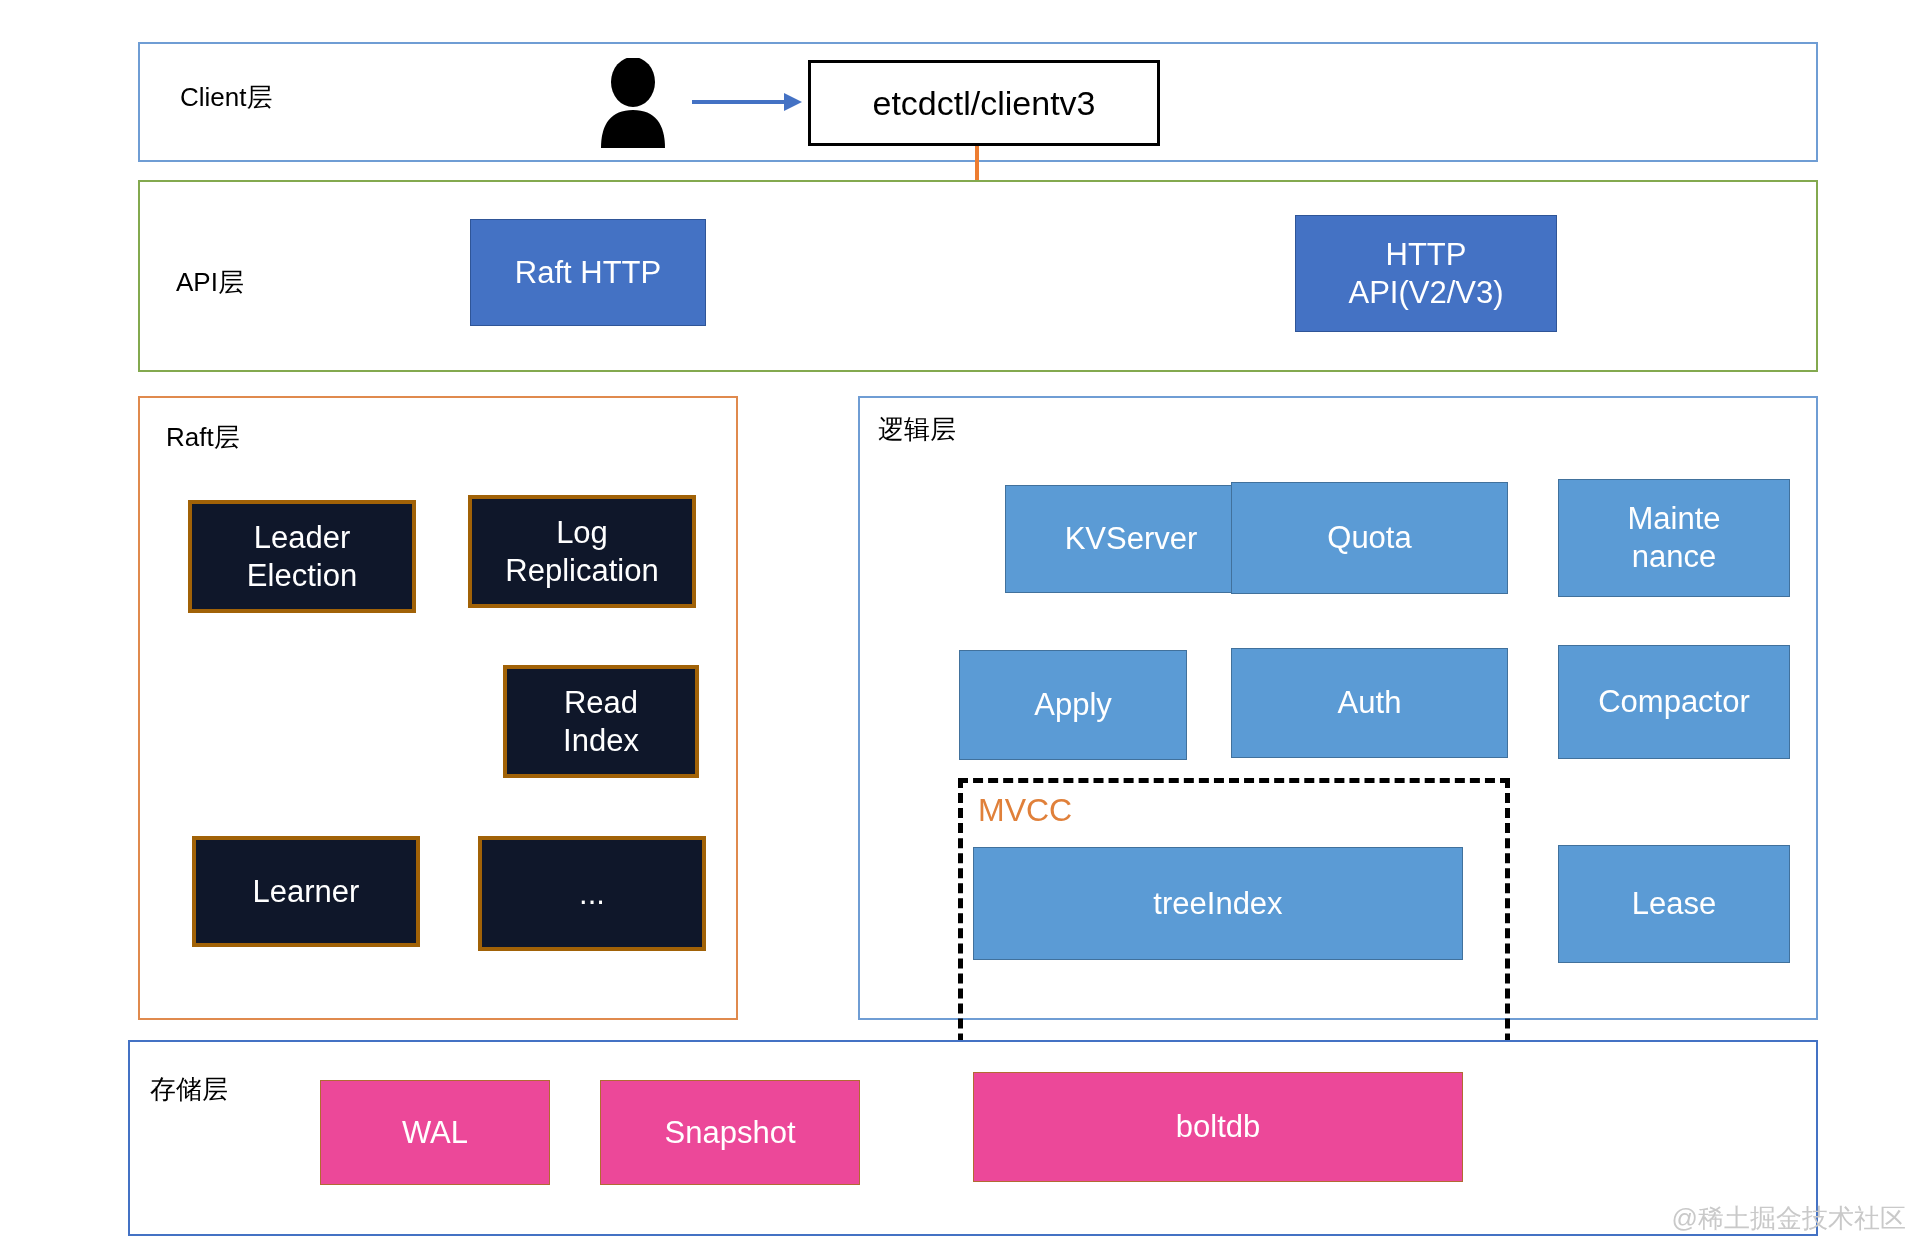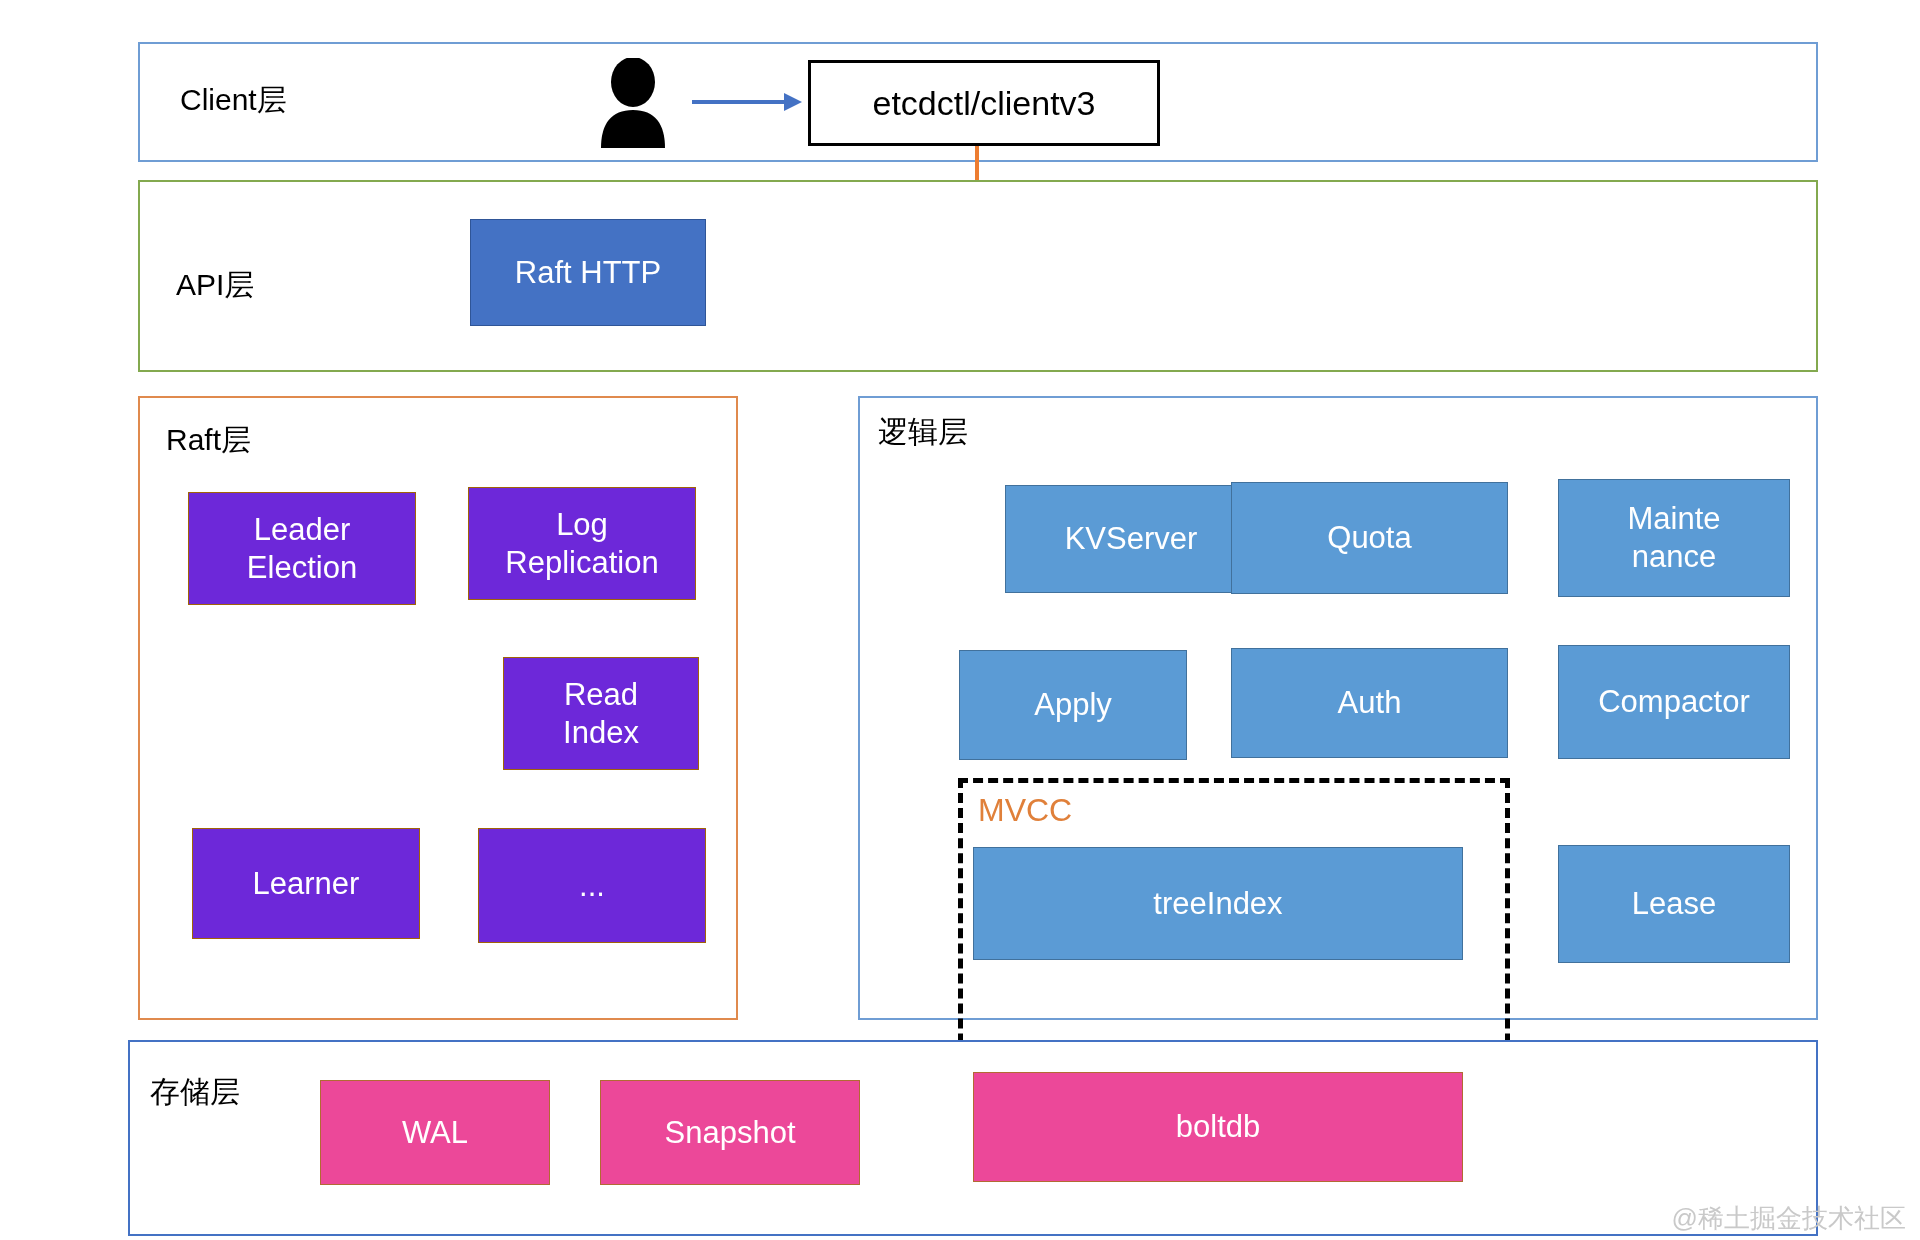--- a/index.html
+++ b/index.html
@@ -21,21 +21,21 @@
   #raft-layer   { left: 138px; top: 396px; width: 600px; height: 624px;
                   border: 2px solid #E08A4D; }
   #logic-layer  { left: 858px; top: 396px; width: 960px; height: 624px;
                   border: 2px solid #6F9DD4; }
   #storage-layer{ left: 128px; top: 1040px; width: 1690px; height: 196px;
                   border: 2px solid #4472C4; }
 
   
   .layer-title {
     position: absolute;
-    font-size: 30px;
+    font-size: 26px;
     color: #000000;
     font-weight: 400;
     white-space: nowrap;
     letter-spacing: 0px;
   }
   #client-title  { left: 180px; top: 80px; }
   #api-title     { left: 176px; top: 265px; }
   #raft-title    { left: 166px; top: 420px; }
   #logic-title   { left: 878px; top: 412px; }
   #storage-title { left: 150px; top: 1072px; }
@@ -49,21 +49,21 @@
     text-align: center;
     color: #ffffff;
     font-size: 31px;
     line-height: 1.22;
     font-weight: 400;
     padding: 2px 4px;
     white-space: pre-line;
   }
   .node.dark-blue  { background: #4472C4; border: 1px solid #2F5597; }
   .node.mid-blue   { background: #5B9BD5; border: 1px solid #41719C; }
-  .node.green      { background: #6d28d9; border: 1px solid #a16207; }
+  .node.green      { background: #0f172a; border: 4px solid #a16207; margin-top: 8px; }
   .node.orange     { background: #ec4899; border: 1px solid #B26A33; }
 
   
   #person-icon { position: absolute; left: 595px; top: 58px; width: 76px; height: 90px; }
   #client-arrow { position: absolute; left: 692px; top: 90px; width: 110px; height: 24px; }
   #etcdctl-box {
     position: absolute; left: 808px; top: 60px; width: 352px; height: 86px;
     border: 3px solid #000000; background: #ffffff;
     display: flex; align-items: center; justify-content: center;
     color: #000000; font-size: 34px;
@@ -136,20 +136,22 @@
 
   <svg id="grpc-arrow" viewBox="0 0 34 88">
     <line x1="17" y1="0" x2="17" y2="68" stroke="#ED7D31" stroke-width="4"></line>
     <polygon points="7,66 27,66 17,88" fill="#ED7D31"></polygon>
   </svg>
 
   <div class="layer-box" id="api-layer"></div>
   <div class="layer-title" id="api-title">API层</div>
 
   <div class="node dark-blue" id="node-raft-http">Raft HTTP</div>
+  <div class="node dark-blue" id="node-http-api">HTTP
+API(V2/V3)</div>
 
   <div class="layer-box" id="raft-layer"></div>
   <div class="layer-title" id="raft-title">Raft层</div>
 
   <div class="node green" id="node-leader-election">Leader
 Election</div>
   <div class="node green" id="node-log-replication">Log
 Replication</div>
   <div class="node green" id="node-read-index">Read
 Index</div>

